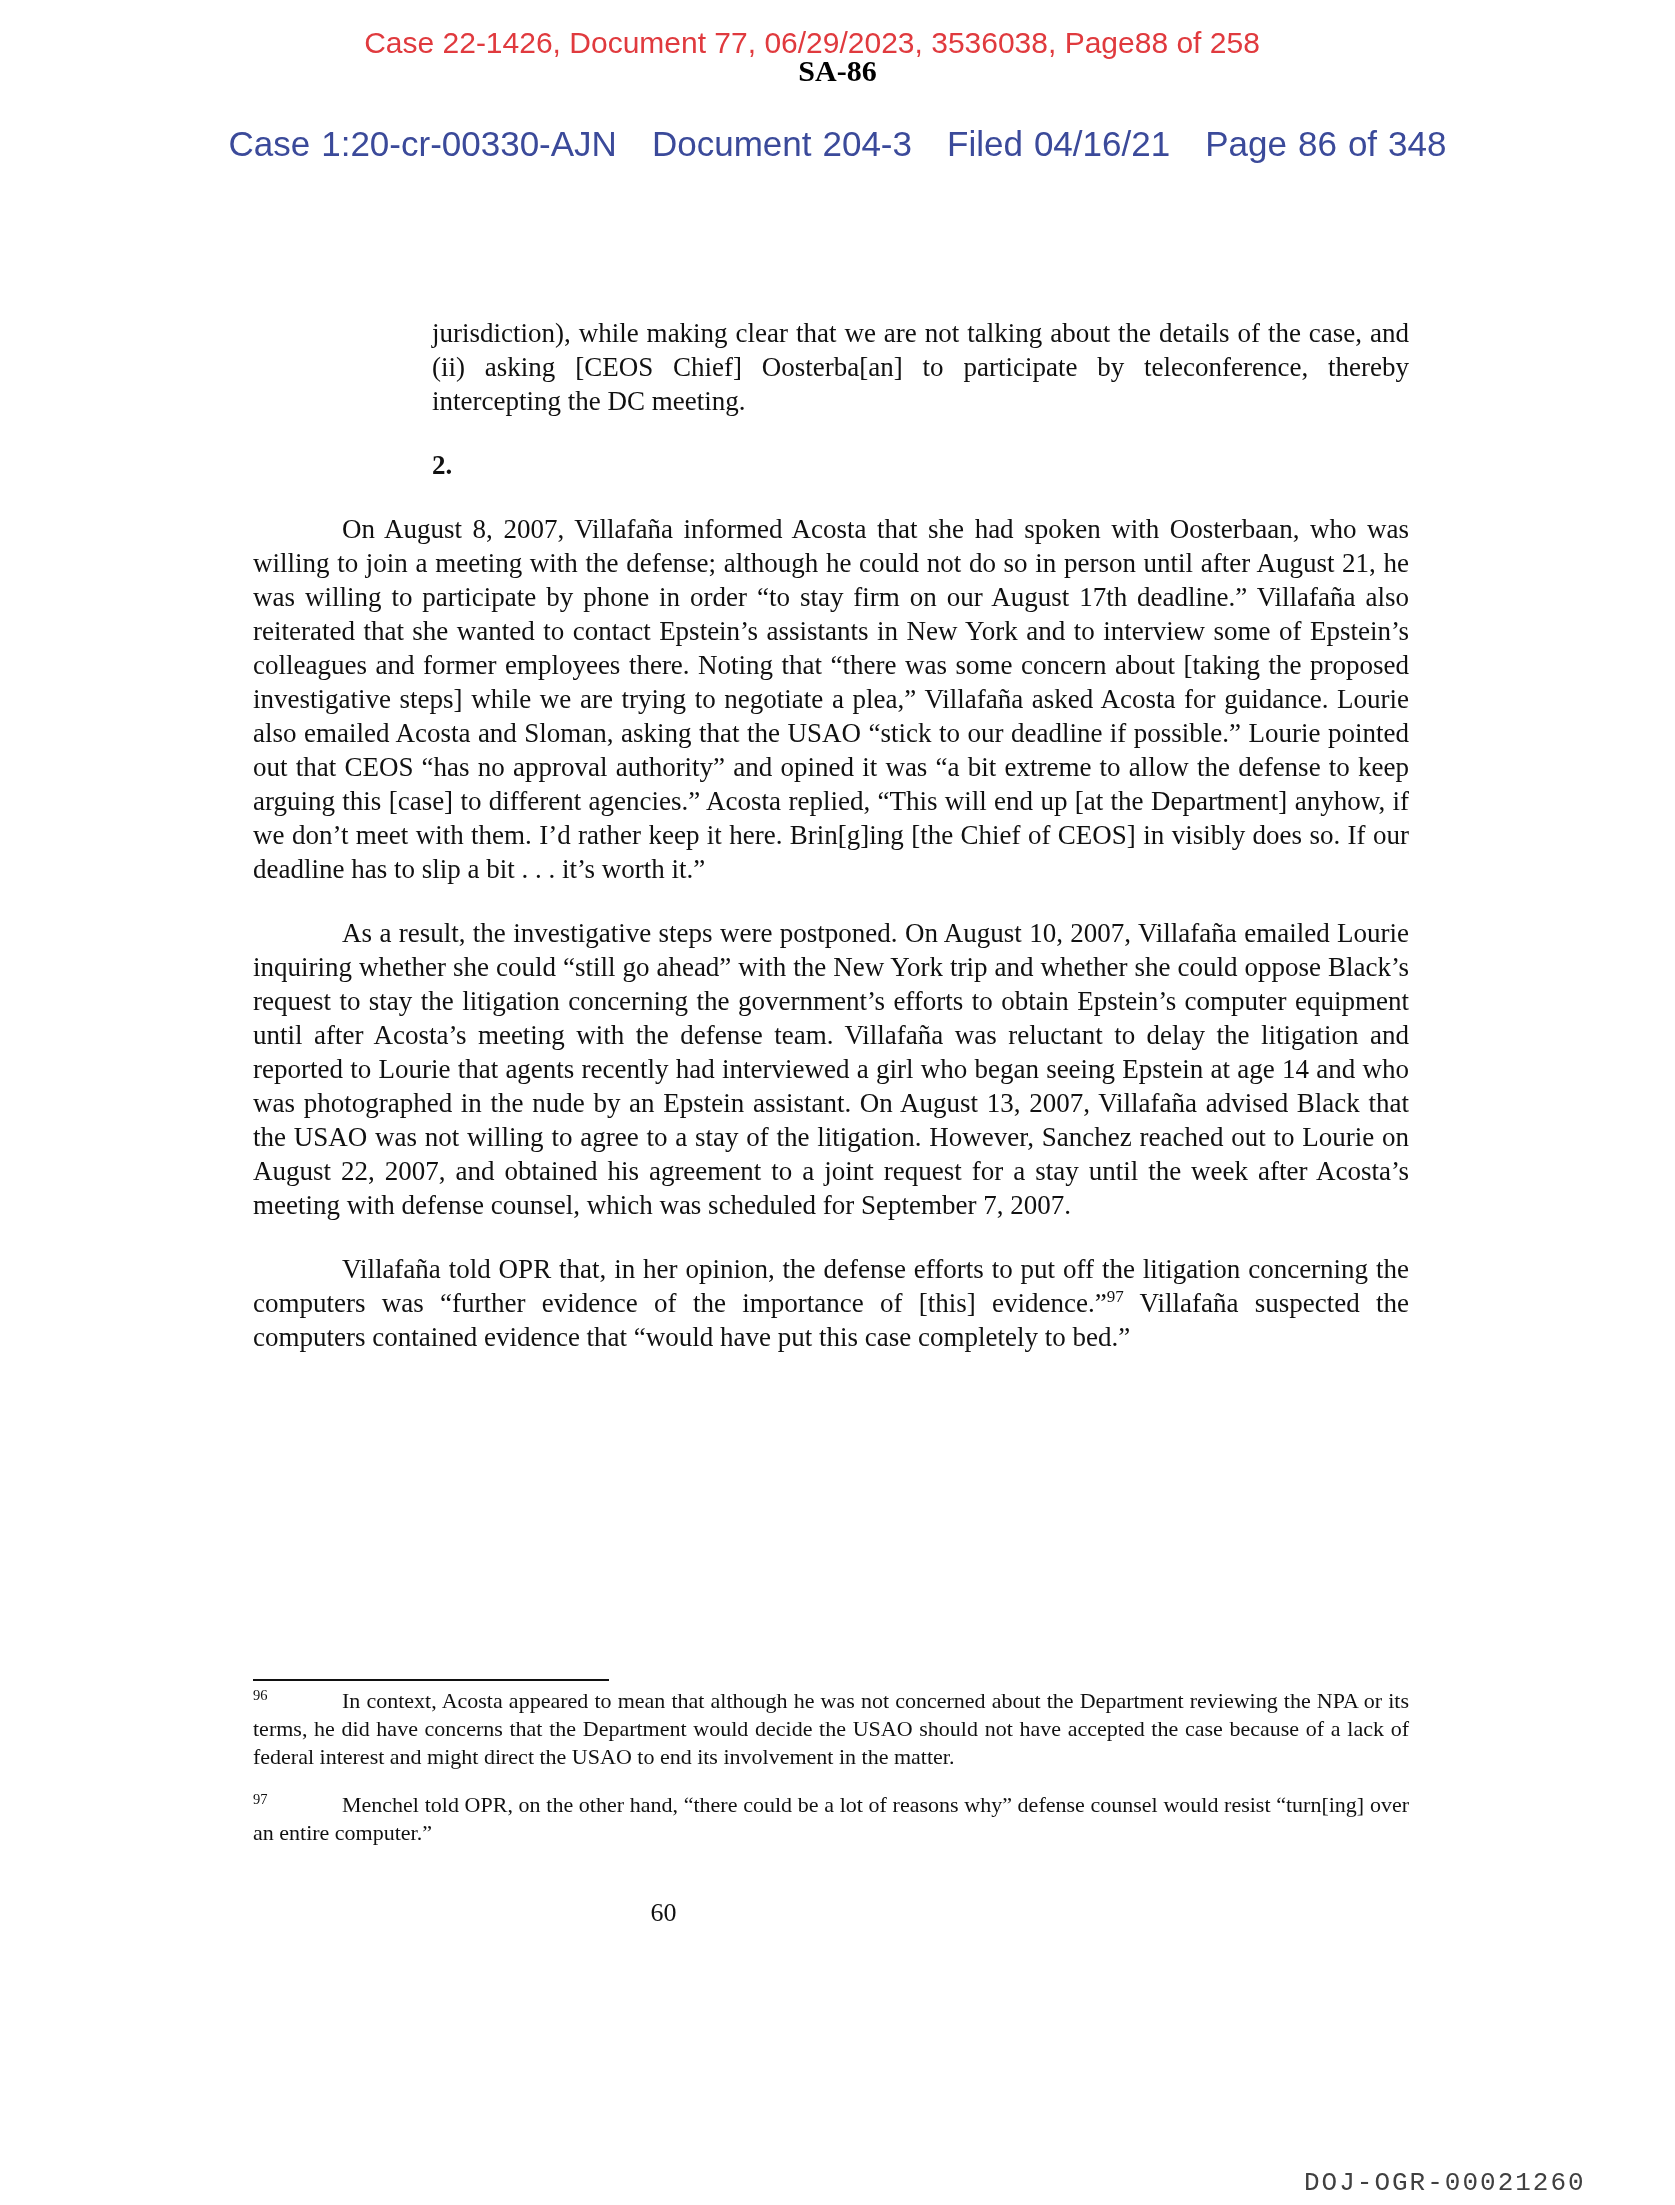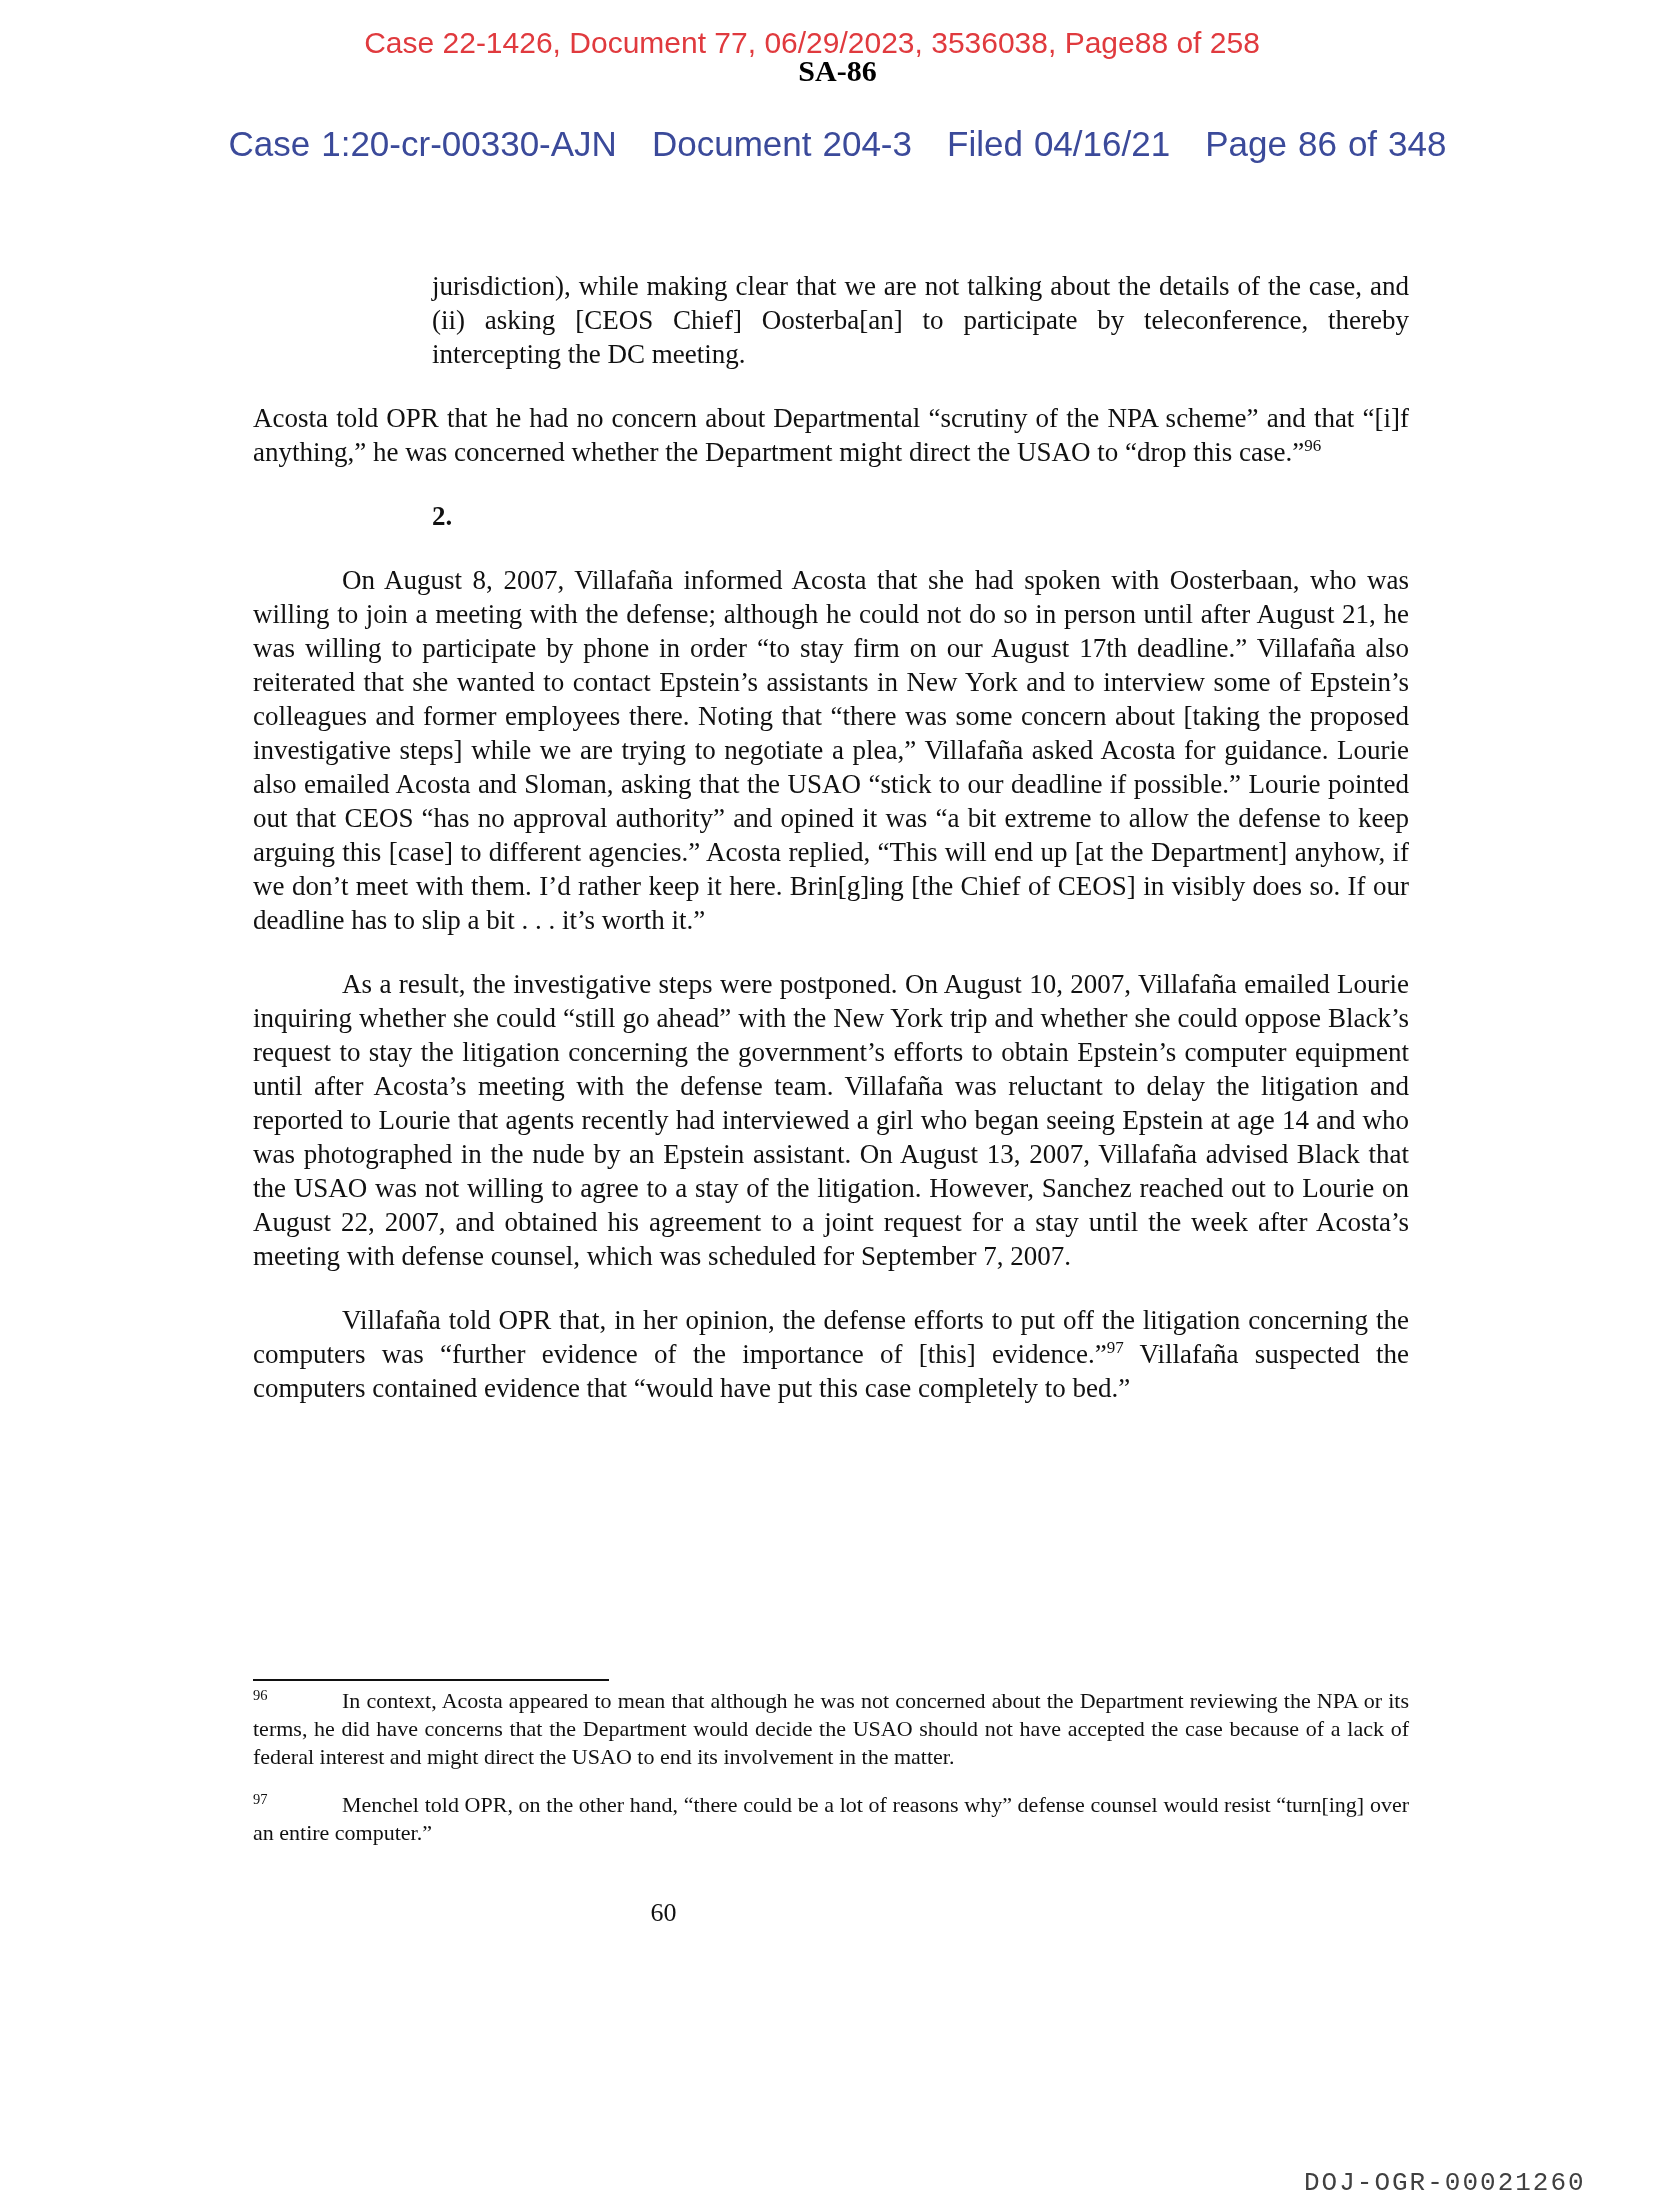--- a/index.html
+++ b/index.html
@@ -2,21 +2,21 @@
 <html style="font-size:10.5px"><head>
 <meta charset="utf-8">
 <style>
   html, body { margin:0; padding:0; background:#ffffff; }
   body { width:1675px; height:2205px; position:relative; overflow:hidden; font-family:"Liberation Serif", serif; color:#111; }
   .stamp-red { position:absolute; top:26px; left:0; width:1624px; text-align:center; font-family:"Liberation Sans", sans-serif; font-size:30px; color:#e03a3e; letter-spacing:0px; }
   .stamp-sa { position:absolute; top:54px; left:0; width:1675px; text-align:center; font-family:"Liberation Serif", serif; font-weight:bold; font-size:30px; color:#000; }
   .stamp-blue { position:absolute; top:124px; left:0; width:1675px; text-align:center; font-family:"Liberation Sans", sans-serif; font-size:35px; color:#3b4a9a; word-spacing:1.3px; }
   .stamp-blue span { margin:0 12px; }
   .content { position:absolute; left:253px; width:1156px; top:269px; font-size:27px; line-height:34px; text-align:justify; }
-  .quote { margin-left:179px; }
+  .quote { margin-left:179px;margin-top:47px; }
   .quote p { margin:0; }
   .quote .thoughts { margin-top:29px; }
   p { margin:0; }
   .para { margin-top:30px; }
   .indent { text-indent:89px; }
   sup { font-size:17px; line-height:0; vertical-align:super; }
   .heading { margin-top:30px; display:flex; font-weight:bold; text-align:left; }
   .heading .num { width:89px; margin-left:179px; flex:none; }
   .heading .htext { flex:1; }
   .footnote-rule { position:absolute; left:253px; top:1679px; width:356px; border-top:2px solid #111; }
@@ -36,21 +36,20 @@
   <span>Document 204-3</span>
   <span>Filed 04/16/21</span>
   <span>Page 86 of 348</span>
 </div>
 
 <div class="content">
   <div class="quote">
     <p>jurisdiction), while making clear that we are not talking about the details of the case, and (ii) asking [CEOS Chief] Oosterba[an] to participate by teleconference, thereby intercepting the DC meeting.</p>
   </div>
 
-  <p class="para"><span>Acosta told OPR that he had no concern about Departmental “scrutiny of the NPA scheme” and that “[i]f anything,” he was concerned whether the Department might direct the USAO to “drop this case.”</span><sup>96</sup></p>
 
   <div class="heading">
     <span class="num">2.</span>
   </div>
 
   <p class="para indent">On August 8, 2007, Villafaña informed Acosta that she had spoken with Oosterbaan, who was willing to join a meeting with the defense; although he could not do so in person until after August 21, he was willing to participate by phone in order “to stay firm on our August 17th deadline.”  Villafaña also reiterated that she wanted to contact Epstein’s assistants in New York and to interview some of Epstein’s colleagues and former employees there.  Noting that “there was some concern about [taking the proposed investigative steps] while we are trying to negotiate a plea,” Villafaña asked Acosta for guidance.  Lourie also emailed Acosta and Sloman, asking that the USAO “stick to our deadline if possible.”  Lourie pointed out that CEOS “has no approval authority” and opined it was “a bit extreme to allow the defense to keep arguing this [case] to different agencies.”  Acosta replied, “This will end up [at the Department] anyhow, if we don’t meet with them.  I’d rather keep it here.  Brin[g]ing [the Chief of CEOS] in visibly does so.  If our deadline has to slip a bit . . . it’s worth it.”</p>
   <p class="para indent">As a result, the investigative steps were postponed.  On August 10, 2007, Villafaña emailed Lourie inquiring whether she could “still go ahead” with the New York trip and whether she could oppose Black’s request to stay the litigation concerning the government’s efforts to obtain Epstein’s computer equipment until after Acosta’s meeting with the defense team.  Villafaña was reluctant to delay the litigation and reported to Lourie that agents recently had interviewed a girl who began seeing Epstein at age 14 and who was photographed in the nude by an Epstein assistant.  On August 13, 2007, Villafaña advised Black that the USAO was not willing to agree to a stay of the litigation.  However, Sanchez reached out to Lourie on August 22, 2007, and obtained his agreement to a joint request for a stay until the week after Acosta’s meeting with defense counsel, which was scheduled for September 7, 2007.</p>
   <p class="para indent"><span>Villafaña told OPR that, in her opinion, the defense efforts to put off the litigation concerning the computers was “further evidence of the importance of [this] evidence.”</span><sup>97</sup><span>  Villafaña suspected the computers contained evidence that “would have put this case completely to bed.”</span></p>
 </div>
 

